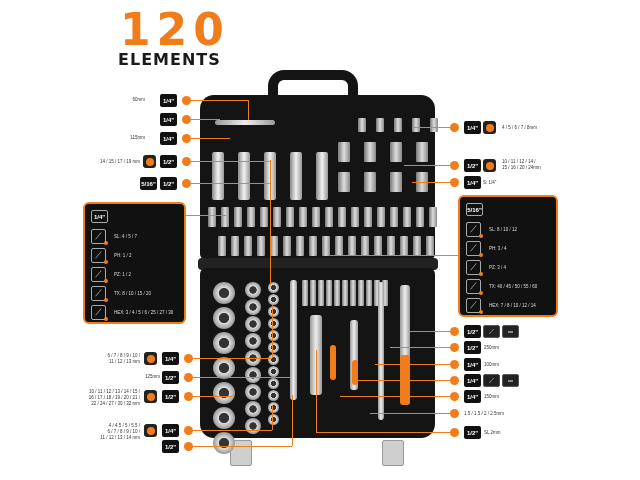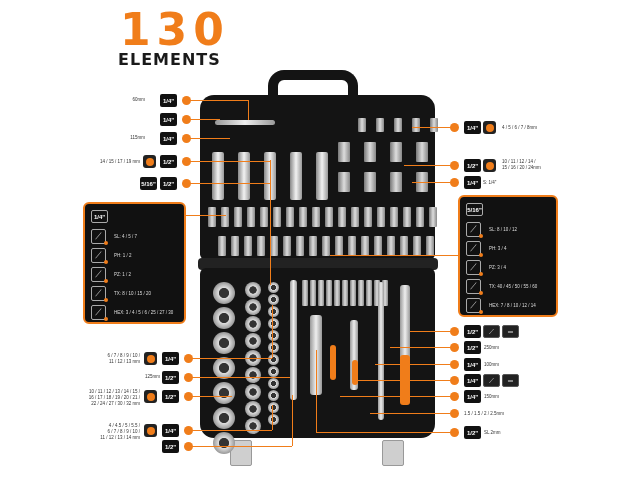--- a/index.html
+++ b/index.html
@@ -36,21 +36,21 @@
   .bitpanel { position: absolute; background: #111; border: 2px solid #f07d1a; border-radius: 6px; }
   .bp-head { position: absolute; left: 6px; top: 6px; width: 17px; height: 13px; border: 1px solid #aaa; color: #fff; font-size: 6px; font-weight: bold; display:flex; align-items:center; justify-content:center; border-radius: 2px; }
   .bp-row { position: absolute; left: 6px; height: 16px; display: flex; align-items: center; }
   .bp-icon { width: 15px; height: 15px; border: 1px solid #aaa; border-radius: 2px; position: relative; color: #ccc; font-size: 9px; display:flex; align-items:center; justify-content:center; }
   .bp-icon::after { content:""; position:absolute; right:-3px; bottom:-2px; width:4px; height:4px; background:#f07d1a; border-radius:50%; }
   .bp-text { color: #ddd; font-size: 4.5px; margin-left: 8px; white-space: nowrap; }
 </style>
 </head>
 <body>
 
-<div class="title-num">130</div>
+<div class="title-num">120</div>
 <div class="title-sub">ELEMENTS</div>
 
 <div class="case-handle"></div>
 <div class="case-top"></div>
 <div class="case-hinge"></div>
 <div class="case-bottom"></div>
 <div class="latch" style="left:230px"></div>
 <div class="latch" style="left:382px"></div>
 
 <div class="tool-row" style="left:215px;top:120px;">

